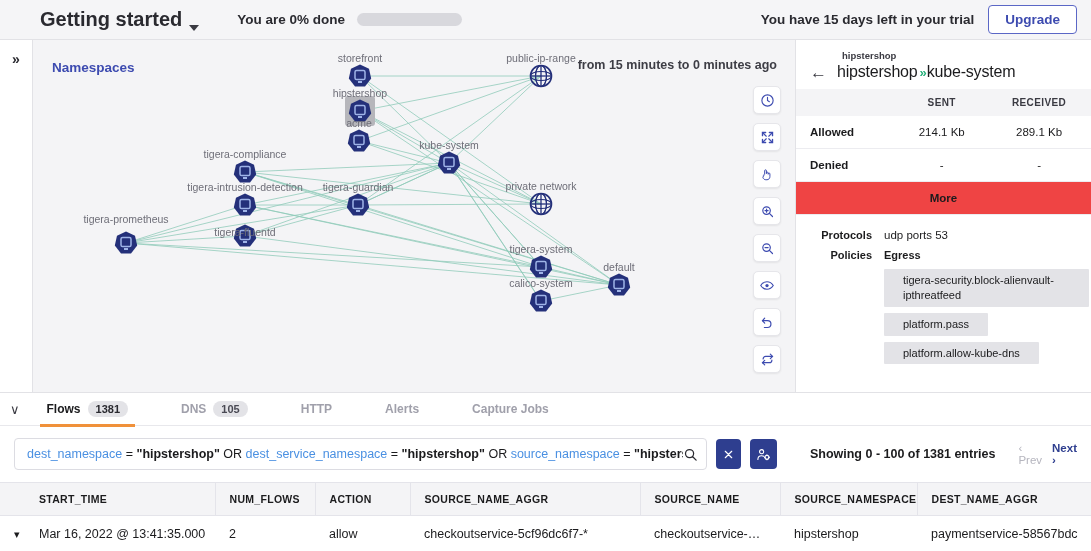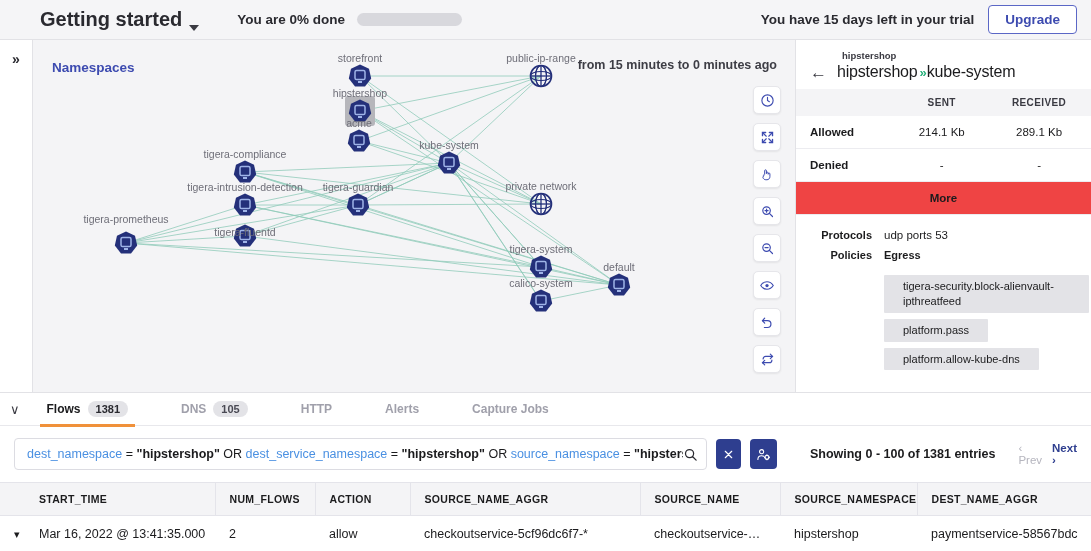--- a/index.html
+++ b/index.html
@@ -100,21 +100,21 @@
   table.stats th.lead { width:34%; }
   table.stats td {
     font-size:11.5px; padding:10px 6px; border-bottom:1px solid #ececf0; text-align:center;
   }
   table.stats td.lead { font-weight:700; text-align:left; padding-left:14px; }
   .more-row td { background:#ef4444; font-weight:700; font-size:11.5px; text-align:left; padding-left:22px; border-bottom:1px solid #ececf0;}
 
   .kv { display:flex; padding:8px 0 0 0; }
   .kv .k { width:76px; text-align:right; font-size:11px; font-weight:700; color:#1b1b1d; flex:none; }
   .kv .v { margin-left:12px; font-size:11.5px; color:#1b1b1d; }
-  .pol-head { font-size:11px; font-weight:700; margin-bottom:14px; }
+  .pol-head { font-size:11px; font-weight:700; margin-bottom:8px; }
   .chip {
     display:inline-block; background:#e3e3e7; border-radius:1px; padding:4px 19px;
     font-size:11px; color:#1b1b1d; margin-bottom:6px; line-height:1.35; max-width:205px;
   }
 
   
   .bottom {
     position:absolute; left:0; top:392px; width:1091px; height:159px; background:#fff;
     border-top:1px solid #e2e2e6;
   }

